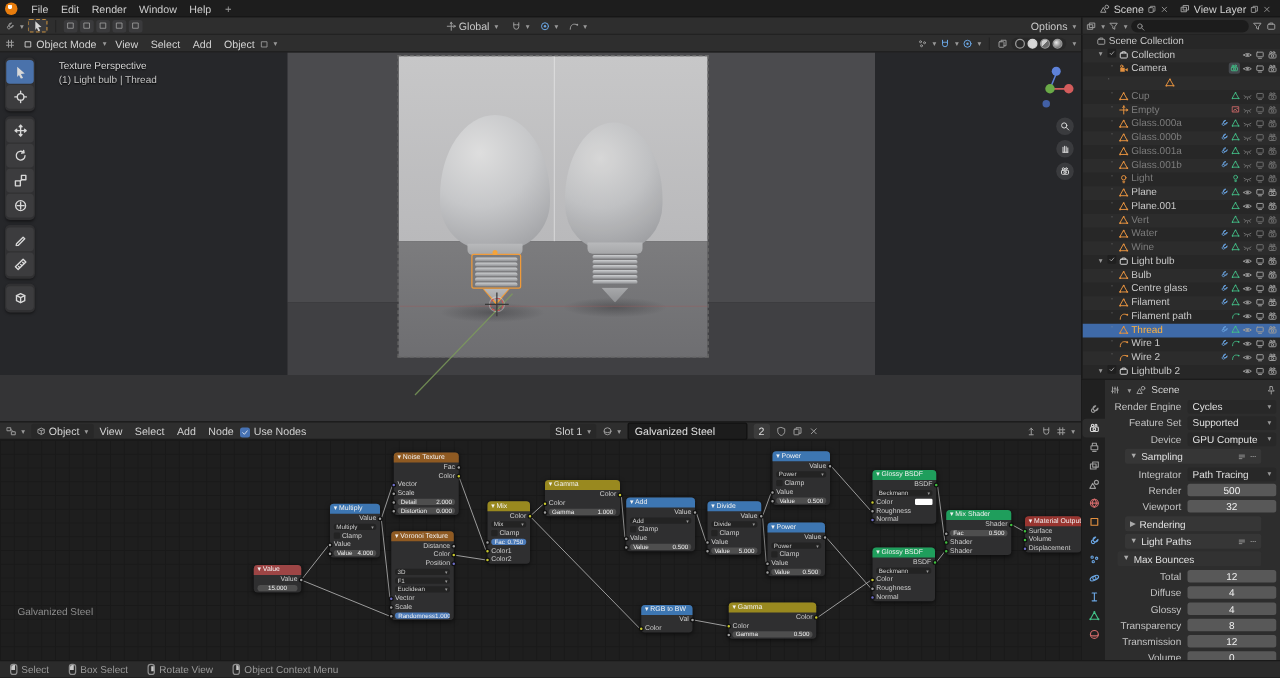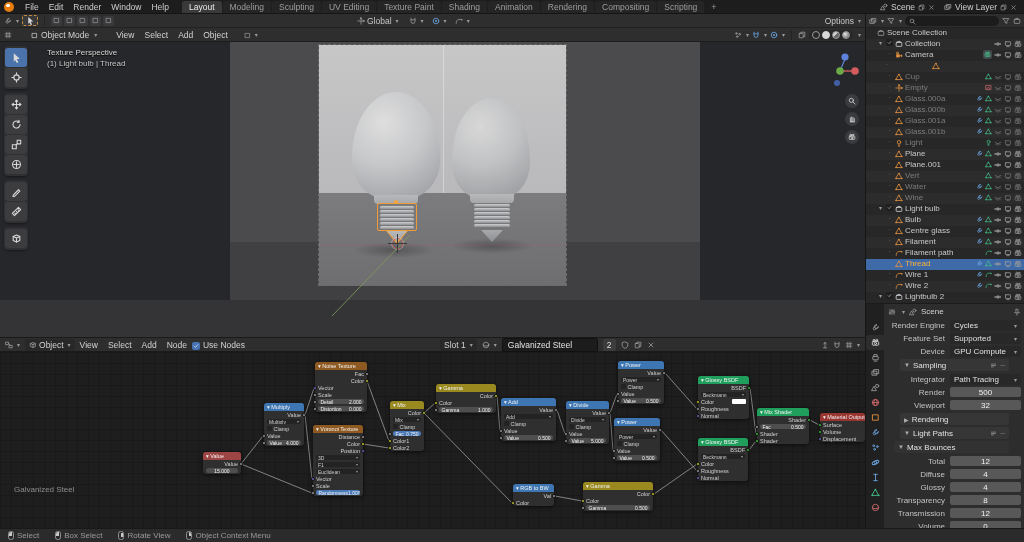--- a/index.html
+++ b/index.html
@@ -23,21 +23,21 @@
 
 .row2{position:absolute;left:0;top:14px;width:865px;height:14px;background:#2e2e2e;border-bottom:1px solid #222;display:flex;align-items:center;padding:0 4px;gap:3px}
 .toolbtn{width:16px;height:11px;border:1px dashed #c08b3e;border-radius:2px;background:#3a3a3c;display:flex;align-items:center;justify-content:center;color:#cfcfcf}
 .modesq{width:11px;height:10px;background:#3a3a3c;border-radius:2px;display:flex;align-items:center;justify-content:center;color:#8f8f8f}
 .sep{width:1px;height:10px;background:#242424;margin:0 3px}
 .hclust{display:flex;align-items:center;gap:2px;color:#c8c8c8;font-size:8.5px}
 
 .outl-head{position:absolute;left:865px;top:14px;width:159px;height:14px;background:#2e2e2e;border-bottom:1px solid #222;border-left:1px solid #161616;display:flex;align-items:center;gap:3px;padding:0 3px}
 .search{flex:1;height:10px;background:#1c1c1c;border-radius:6px;display:flex;align-items:center;gap:2px;padding:0 4px;color:#777}
 
-.vp-header{position:absolute;left:0;top:28px;width:865px;height:14px;background:#2e2e2e;border-bottom:1px solid #1c1c1c;display:flex;align-items:center;gap:16px;padding:0 4px;font-size:8.5px;color:#d2d2d2}
+.vp-header{position:absolute;left:0;top:28px;width:865px;height:14px;background:#2e2e2e;border-bottom:1px solid #1c1c1c;display:flex;align-items:center;gap:4px;padding:0 4px;font-size:8.5px;color:#d2d2d2}
 .mode-dd{display:flex;align-items:center;gap:3px;background:#2e2e2e;padding:0 3px}
 .vp-right{margin-left:auto;display:flex;align-items:center;gap:3px}
 .shade-group{display:flex;align-items:center;gap:2px;background:#282828;border-radius:7px;padding:1px 3px}
 .sph{width:8px;height:8px;border-radius:50%;border:1px solid #9a9a9a}
 .sph.solid{background:#d6d6d6;border-color:#d6d6d6}
 .sph.mat{background:linear-gradient(135deg,#cfcfcf 50%,#6a6a6a 50%)}
 .sph.rend{background:radial-gradient(circle at 35% 35%,#e8e8e8,#555)}
 .sph.wire{background:transparent}
 
 .vp{position:absolute;left:0;top:42px;width:865px;height:295px;background:#26272a;overflow:hidden}
@@ -135,32 +135,20 @@
 <body>
 
 <div class="topbar">
   <span class="logo"></span>
   <div id="tb-menus" style="display:flex">
       <span class="menu-item">File</span>
       <span class="menu-item">Edit</span>
       <span class="menu-item">Render</span>
       <span class="menu-item">Window</span>
       <span class="menu-item">Help</span>
-    </div>
-  <div id="tb-ws" class="ws">
-      <span class="ws-tab active">Layout</span>
-      <span class="ws-tab">Modeling</span>
-      <span class="ws-tab">Sculpting</span>
-      <span class="ws-tab">UV Editing</span>
-      <span class="ws-tab">Texture Paint</span>
-      <span class="ws-tab">Shading</span>
-      <span class="ws-tab">Animation</span>
-      <span class="ws-tab">Rendering</span>
-      <span class="ws-tab">Compositing</span>
-      <span class="ws-tab">Scripting</span>
     </div>
   <span class="ws-add">+</span>
   <div class="tb-right">
     <span class="tb-box">
         <span id="ic-scene"><svg viewBox="0 0 10 10" class="ic c-gray">
             <circle cx="6.8" cy="3.2" r="1.8"></circle>
             <path d="M3.5 4 6 8.5H1Z"></path>
           </svg></span>
         <span>Scene</span>
         <span id="ic-scene-copy"><svg viewBox="0 0 10 10" class="ic c-gray" style="width:7px;height:7px">

